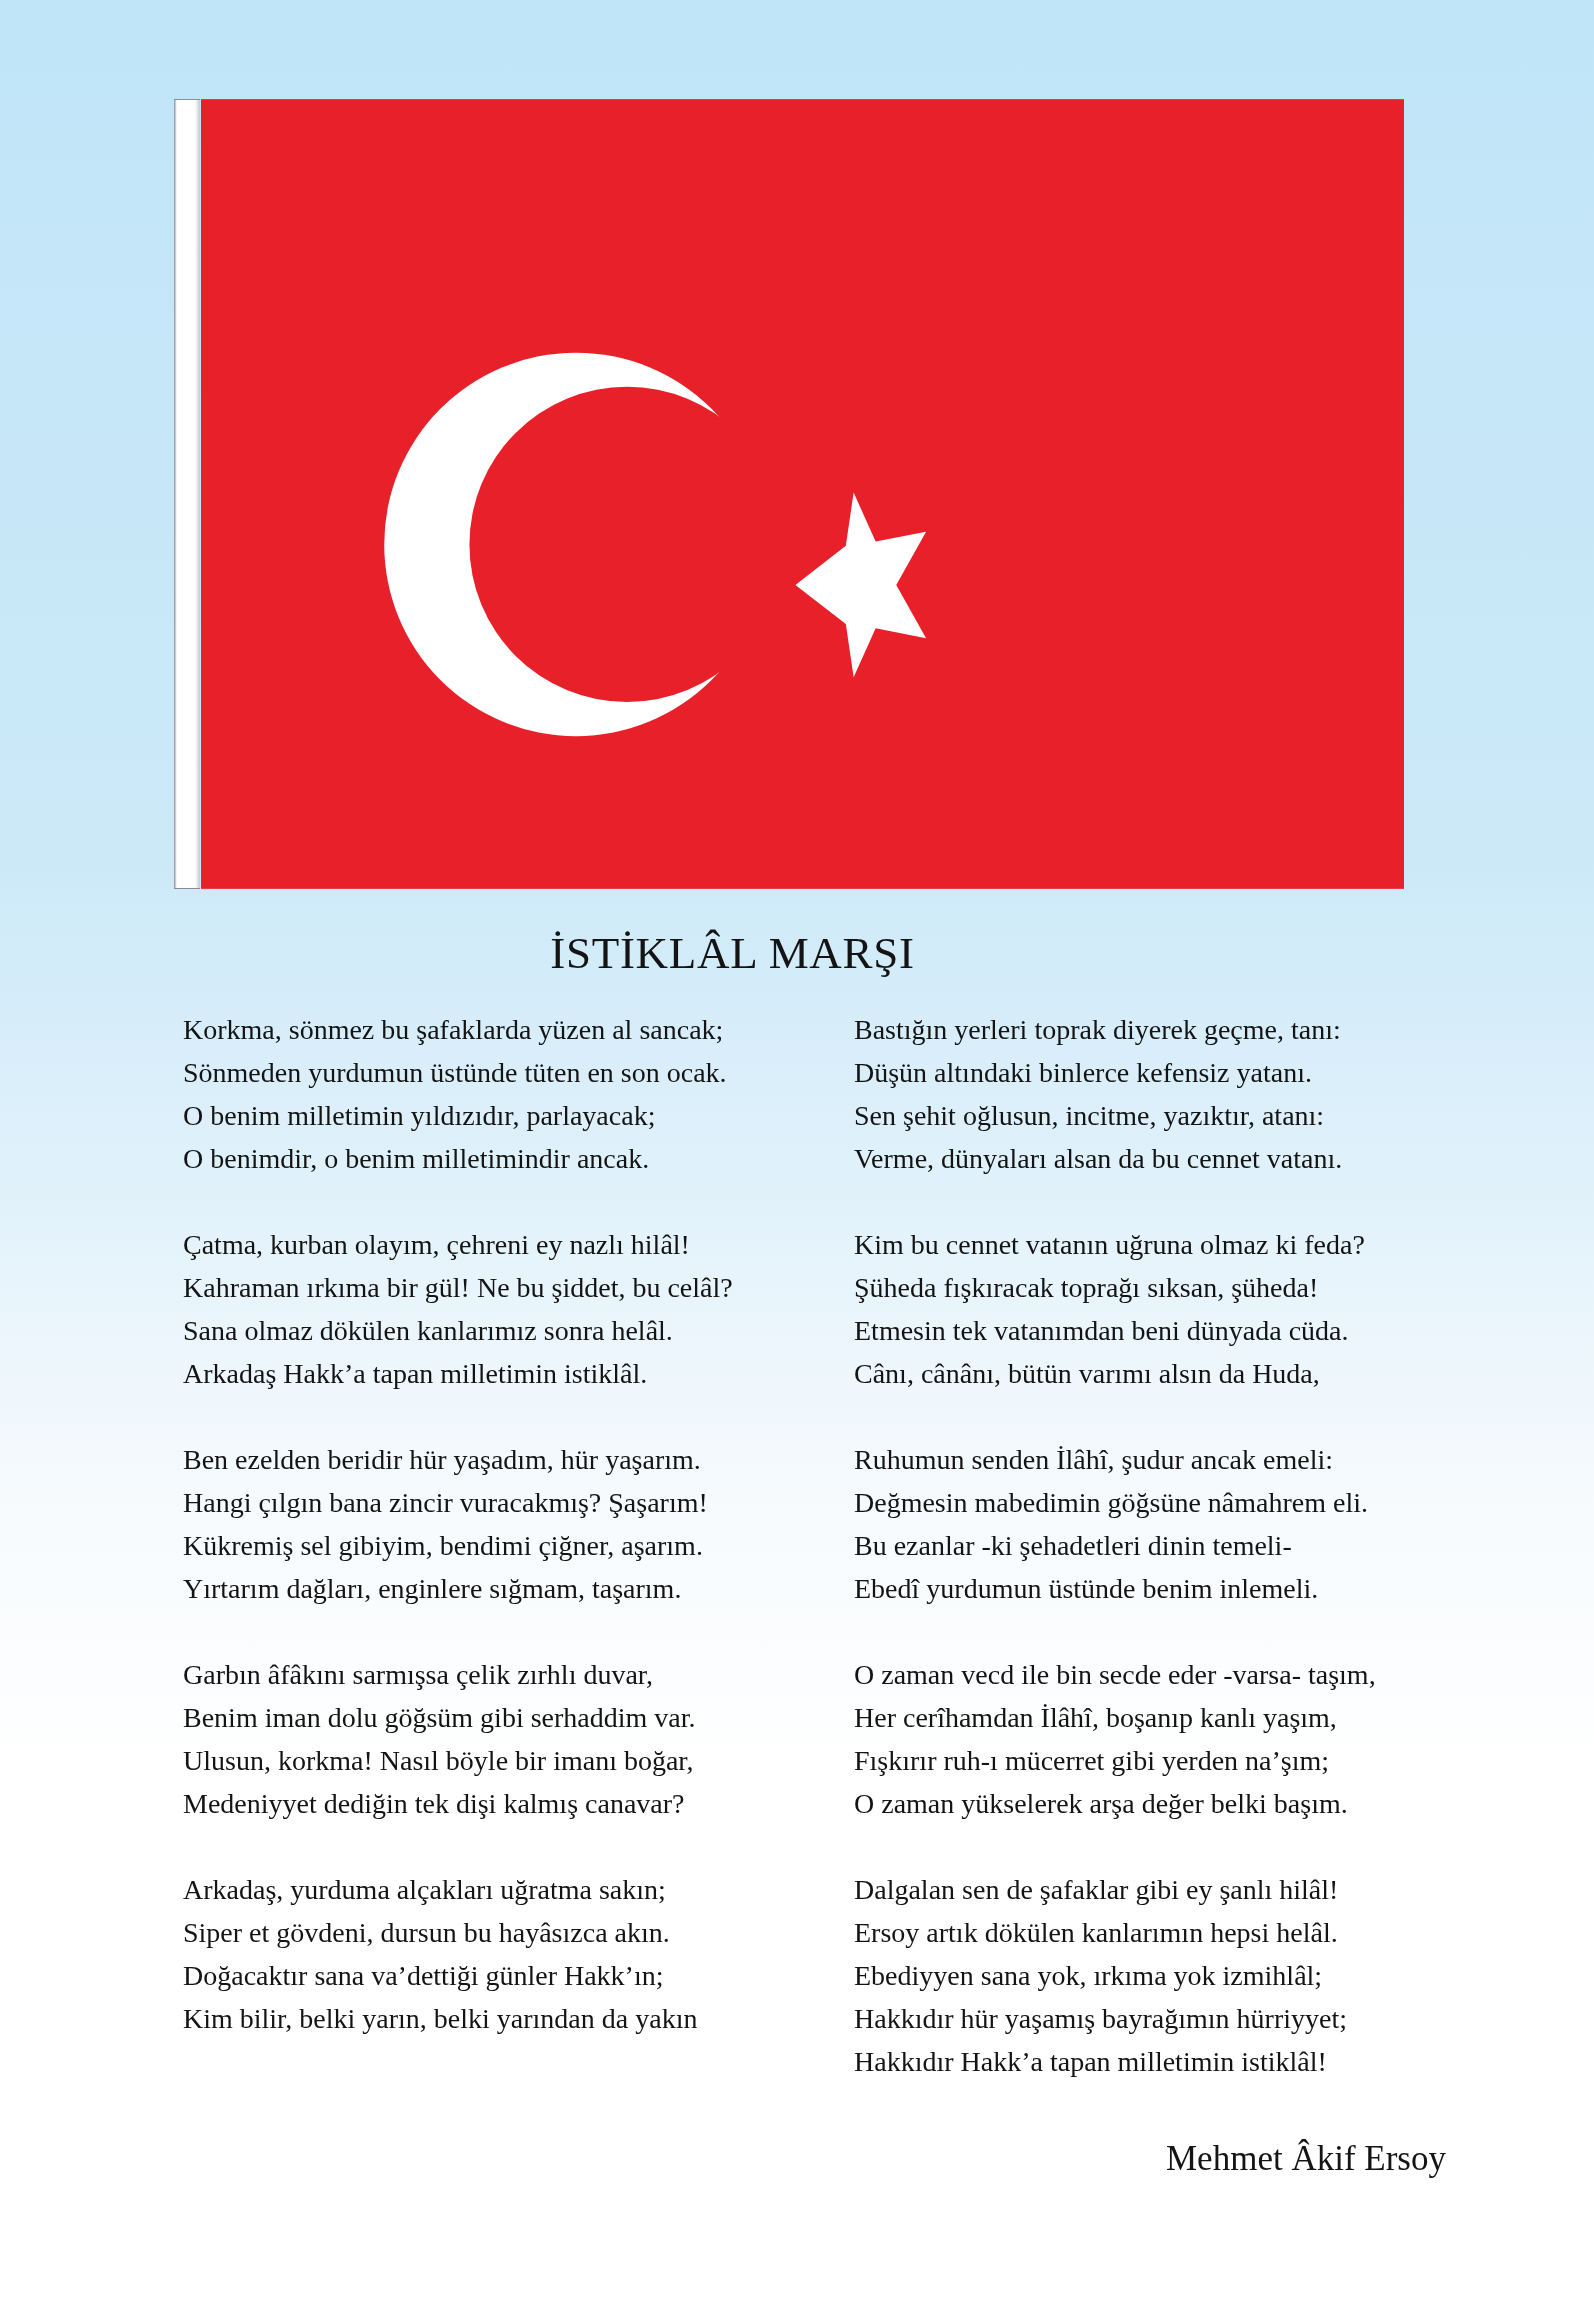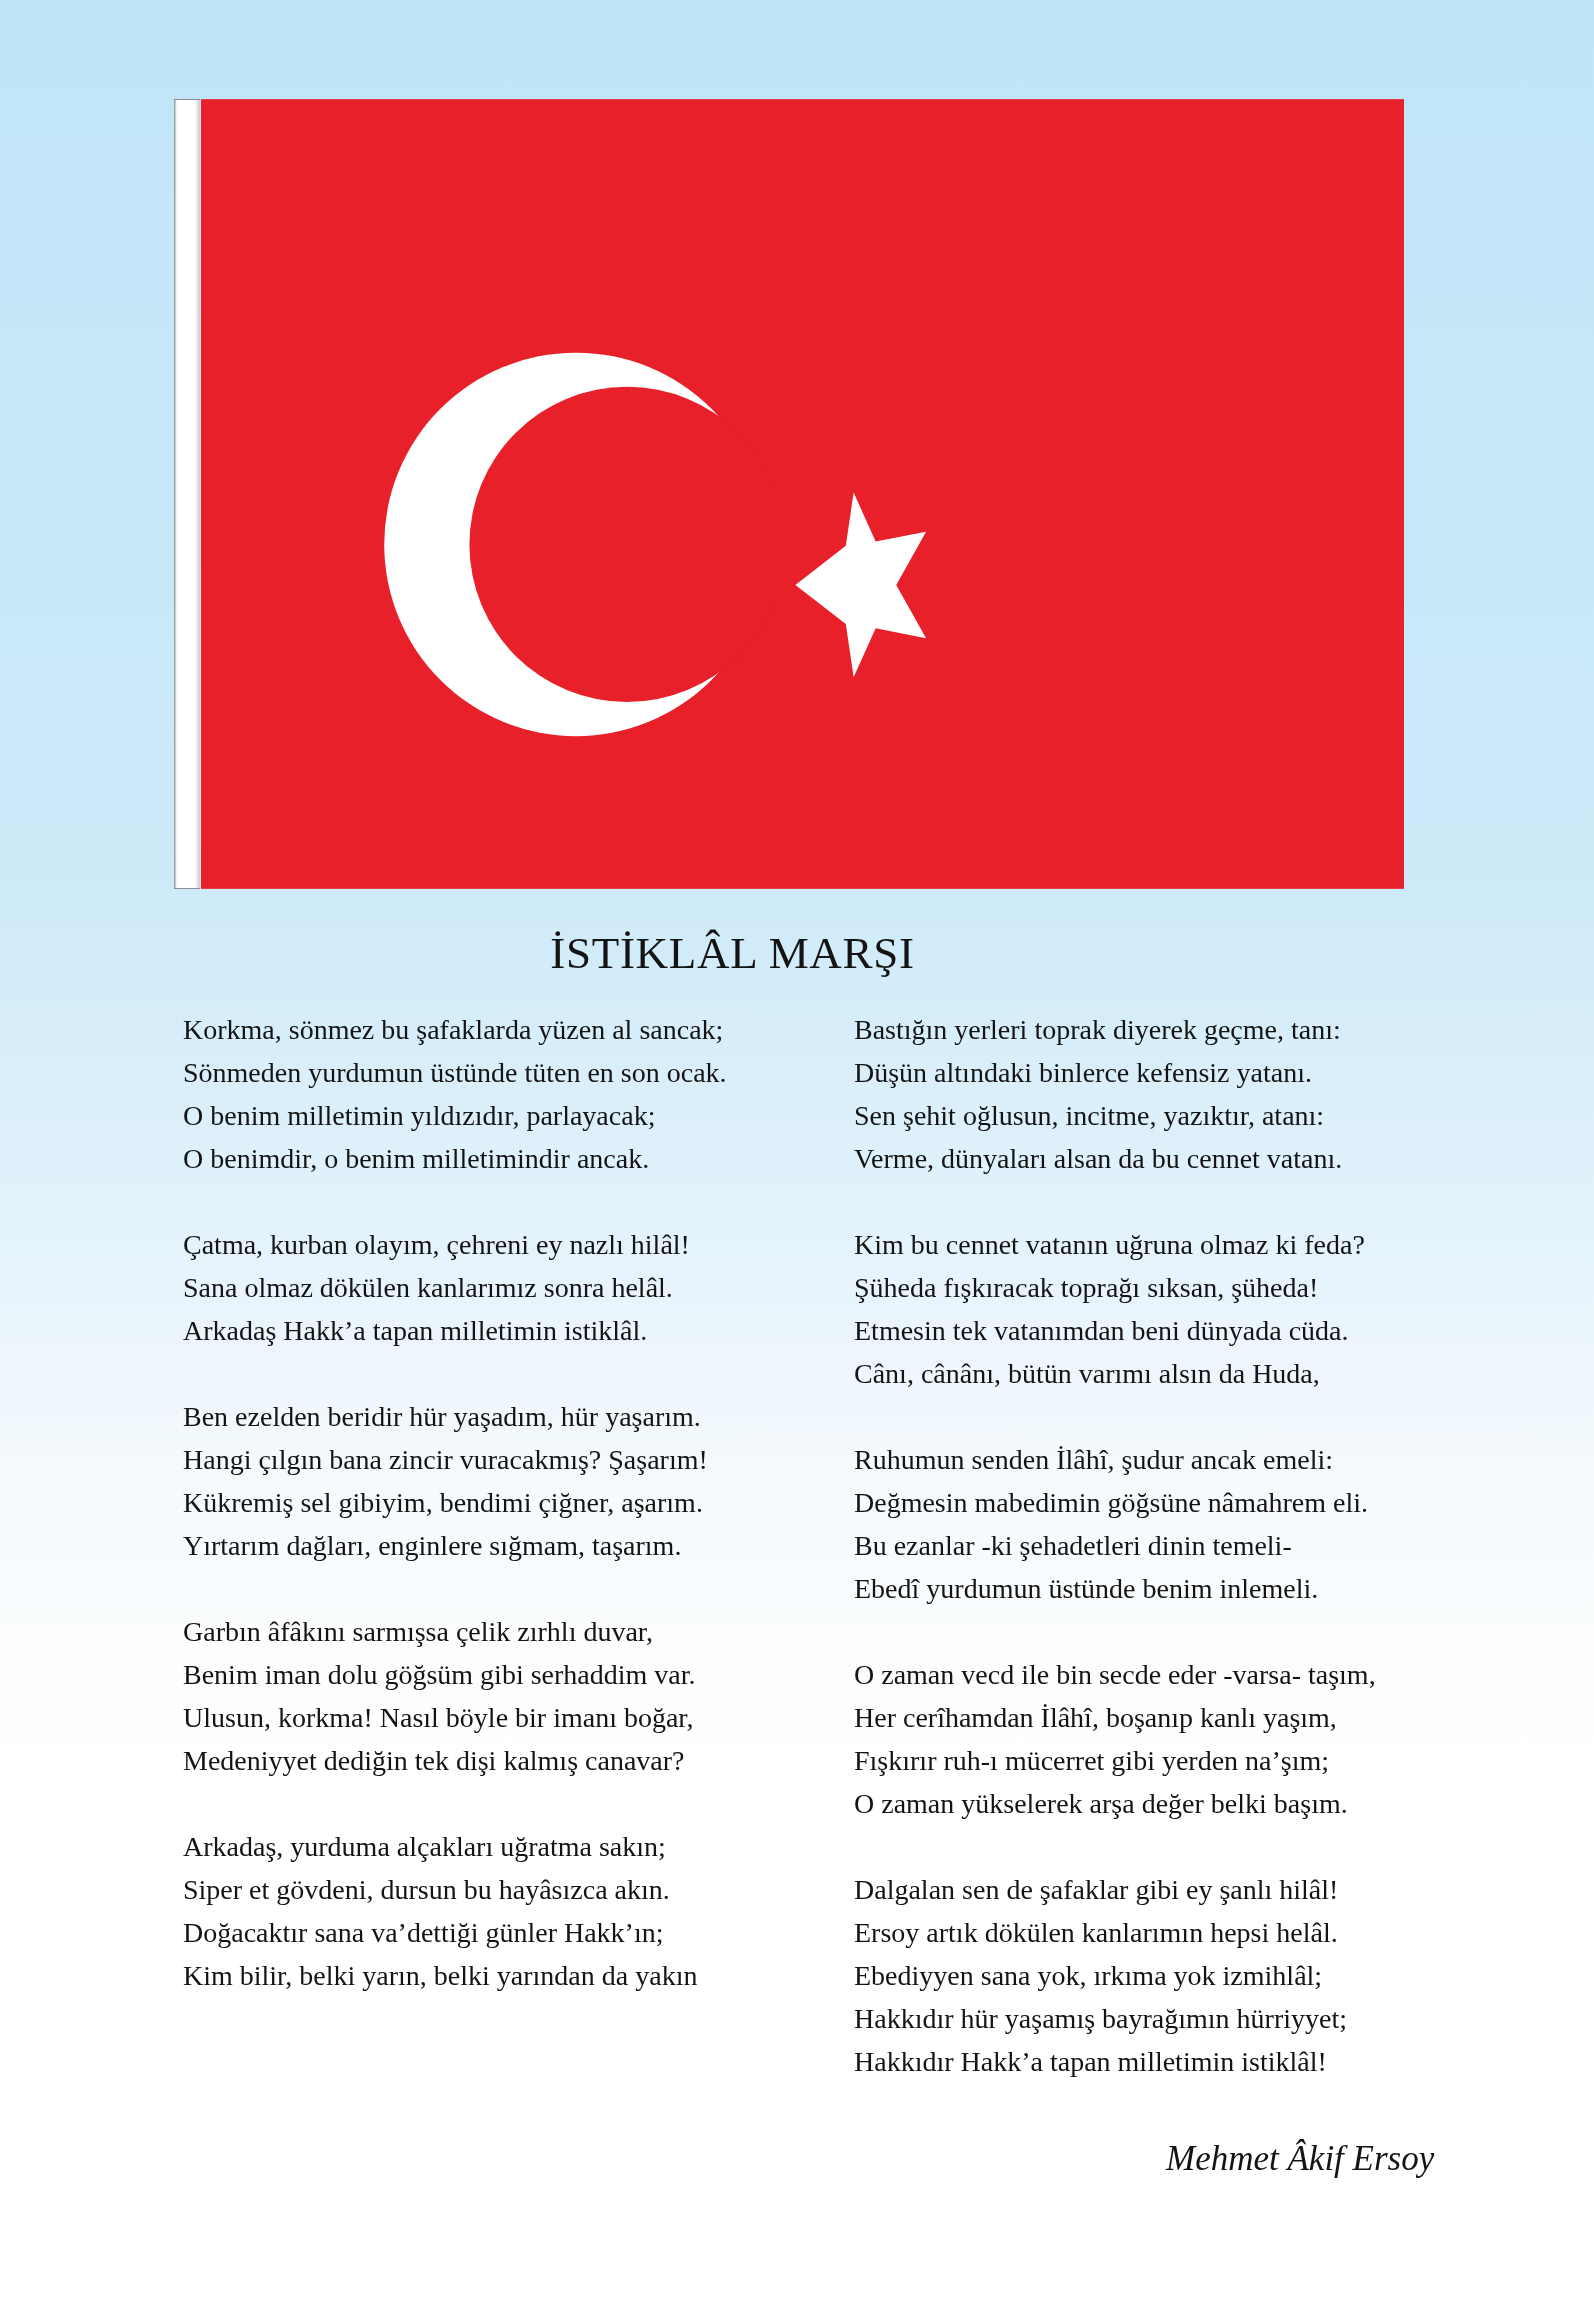--- a/index.html
+++ b/index.html
@@ -55,21 +55,20 @@
     line-height: 43px;
     height: 43px;
     white-space: nowrap;
   }
   .author {
     position: absolute;
     left: 1166px;
     top: 2139px;
     font-size: 35px;
     white-space: nowrap;
-    font-style: italic;
   }
 </style>
 </head>
 <body>
 
 <div class="flag-wrap">
   <div class="hoist"></div>
   <svg class="flag-svg" viewBox="0 0 1694 1112" xmlns="http://www.w3.org/2000/svg">
     <rect x="0" y="0" width="1694" height="1112" fill="#e8202a"></rect>
     <g>
@@ -86,20 +85,21 @@
 
 <div class="col left">
   <div class="stanza">
     <div class="line">Korkma, sönmez bu şafaklarda yüzen al sancak;</div>
     <div class="line">Sönmeden yurdumun üstünde tüten en son ocak.</div>
     <div class="line">O benim milletimin yıldızıdır, parlayacak;</div>
     <div class="line">O benimdir, o benim milletimindir ancak.</div>
   </div>
   <div class="stanza">
     <div class="line">Çatma, kurban olayım, çehreni ey nazlı hilâl!</div>
+    <div class="line">Kahraman ırkıma bir gül! Ne bu şiddet, bu celâl?</div>
     <div class="line">Sana olmaz dökülen kanlarımız sonra helâl.</div>
     <div class="line">Arkadaş Hakk’a tapan milletimin istiklâl.</div>
   </div>
   <div class="stanza">
     <div class="line">Ben ezelden beridir hür yaşadım, hür yaşarım.</div>
     <div class="line">Hangi çılgın bana zincir vuracakmış? Şaşarım!</div>
     <div class="line">Kükremiş sel gibiyim, bendimi çiğner, aşarım.</div>
     <div class="line">Yırtarım dağları, enginlere sığmam, taşarım.</div>
   </div>
   <div class="stanza">

